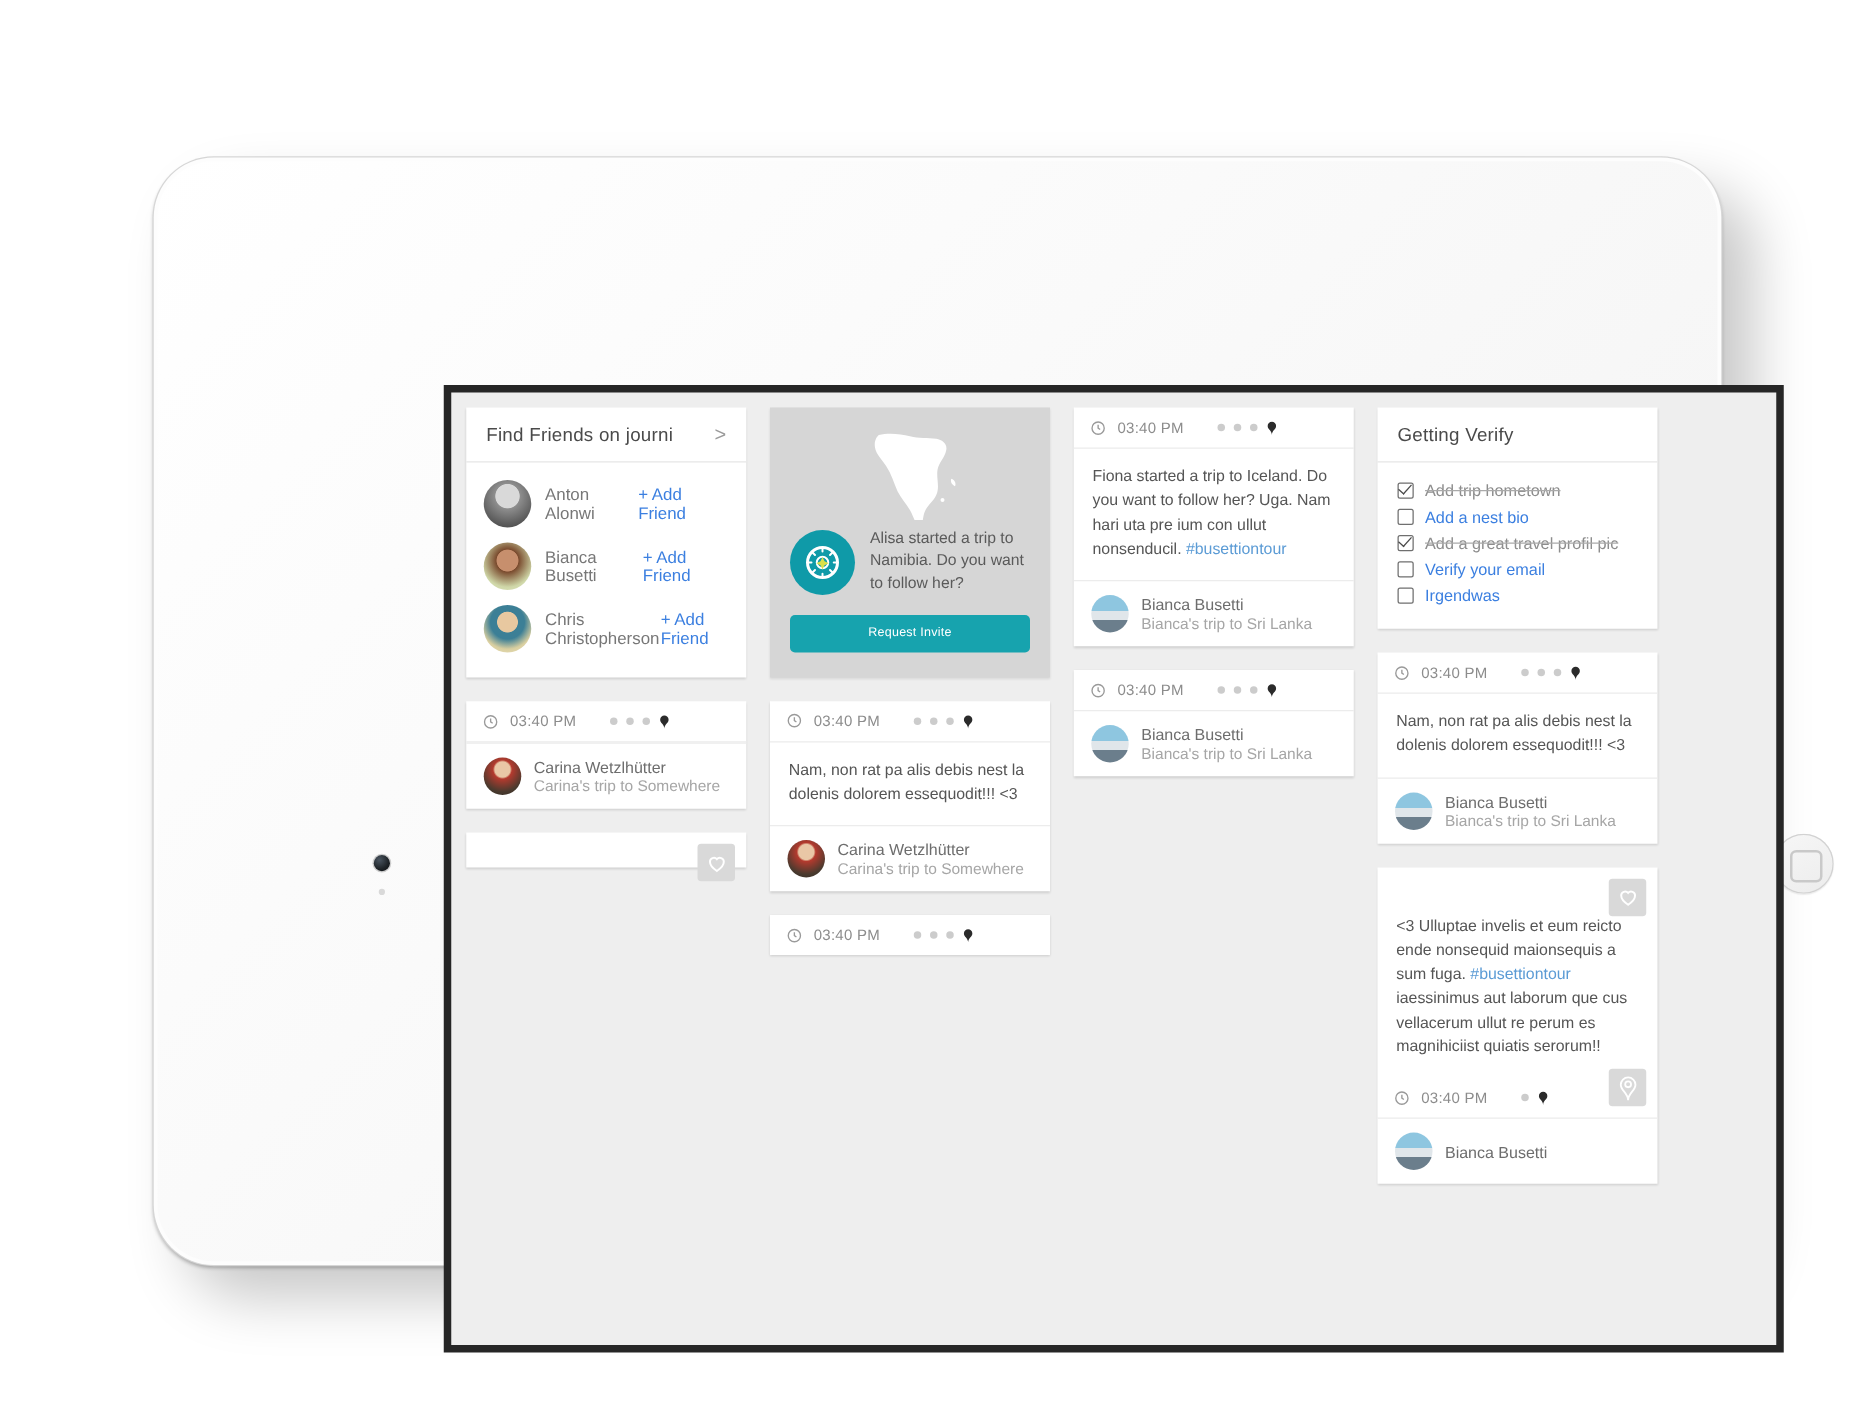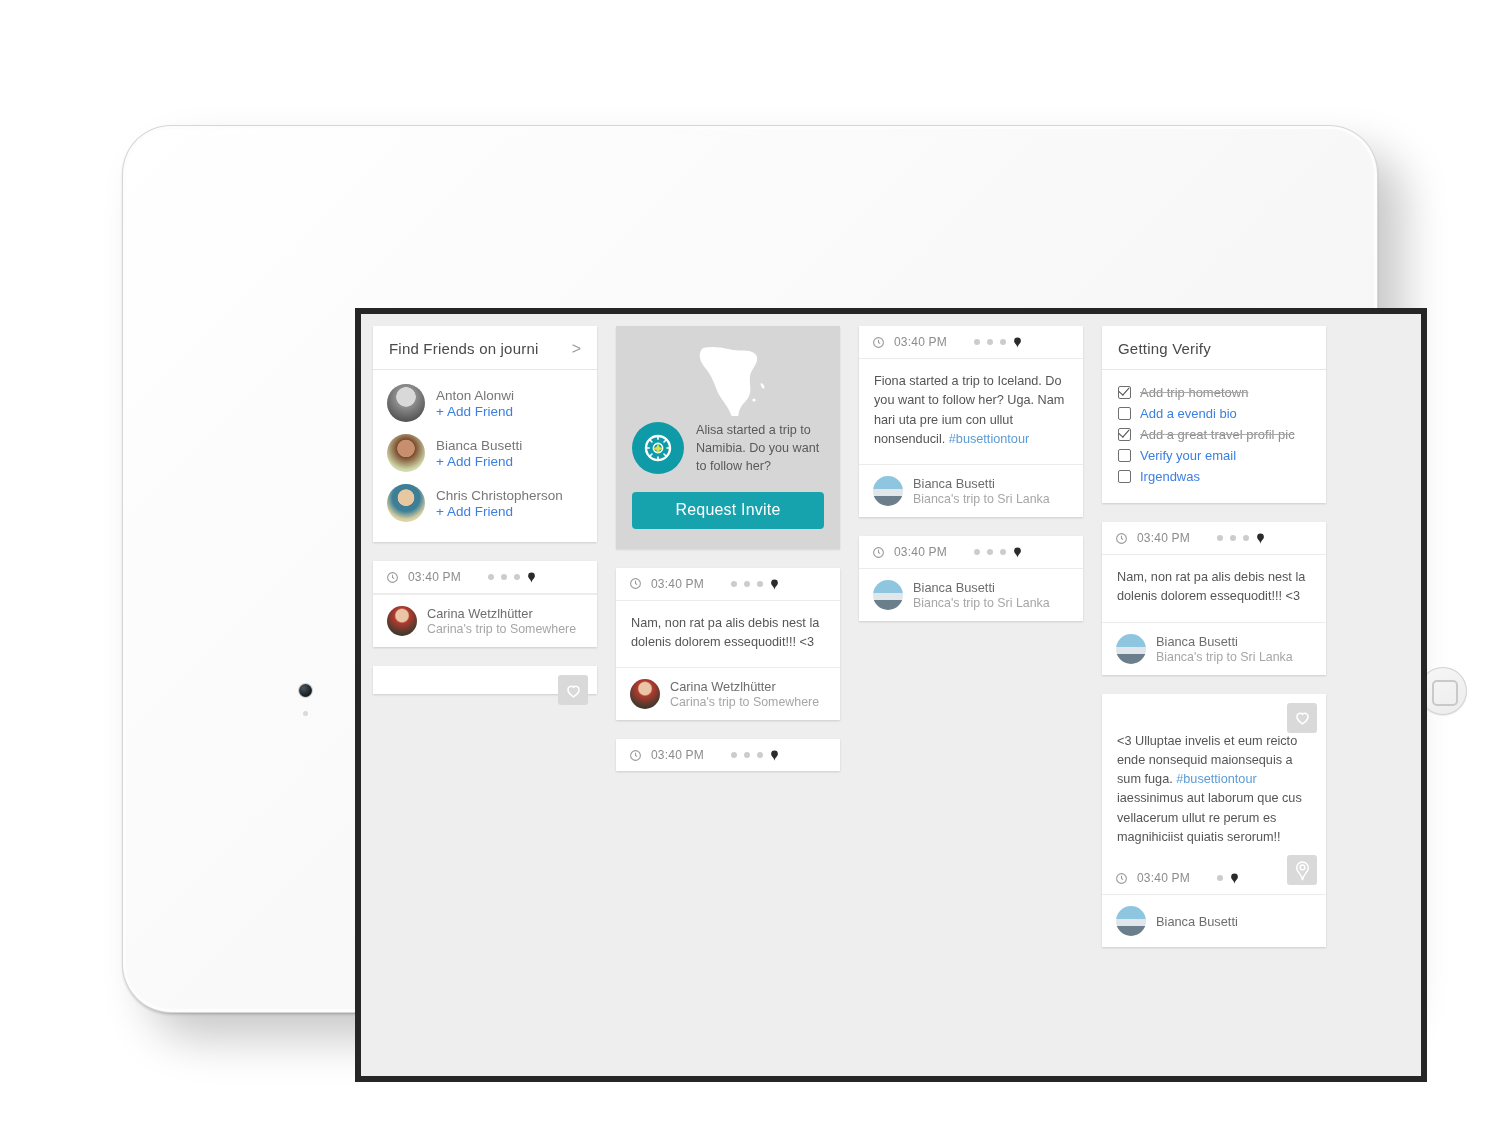--- a/index.html
+++ b/index.html
@@ -107,38 +107,38 @@
     display: flex; align-items: center; justify-content: space-between;
   }
   .panel-title { font-size: 15px; color: #4a4a4a; letter-spacing: .2px; }
   .chev { font-size: 16px; color: #9a9a9a; line-height: 1; }
 
   
   .friend-list { padding: 8px 14px 14px 14px; }
   .friend { display: flex; align-items: center; gap: 11px; padding: 6px 0; }
   .avatar { width: 38px; height: 38px; border-radius: 50%; flex: none;
             background-size: cover; background-position: center; }
-  .friend-meta { display: flex; flex-direction: column; gap: 1px; }
+  .friend-meta { display: flex; flex-direction: row; gap: 1px; }
   .friend-name { font-size: 13.5px; color: #777; }
   .add-friend { font-size: 13.5px; color: #3b7fe0; cursor: pointer; }
 
   
   .promo { padding: 16px 16px 20px 16px; text-align: center; }
   .promo-map { height: 74px; display: flex; align-items: center; justify-content: center; }
   .promo-map svg { display:block; }
-  .promo-body { display: flex; align-items: flex-start; gap: 12px; margin: 6px 0 16px 0; text-align: left; }
+  .promo-body { display: flex; align-items: flex-end; gap: 12px; margin: 6px 0 16px 0; text-align: left; }
   .promo-icon { width: 52px; height: 52px; border-radius: 50%; flex: none;
                 background: #0f9aa8; display:flex; align-items:center; justify-content:center; }
   .promo-avatar { width: 52px; height: 52px; border-radius: 50%; flex: none;
                   background-size: cover; background-position: center; }
   .promo-text { font-size: 12.6px; line-height: 1.42; color: #5a5a5a; }
   .promo-btn {
     display: block; width: 100%;
     background: #17a3ae; color: #fff; border: none;
-    font-family: inherit; font-size: 16px;
+    font-family: inherit; font-size: 10px;
     padding: 9px 0 10px 0; border-radius: 4px; cursor: pointer;
     letter-spacing: .2px;
   }
   .promo-btn.narrow { width: 86%; margin: 0 auto; }
 
   
   .checklist { padding: 12px 16px 16px 16px; }
   .check-row { display: flex; align-items: center; gap: 9px; padding: 3px 0; font-size: 13px; cursor: pointer; }
   .box { width: 13px; height: 13px; flex: none; border: 1.5px solid #6f6f6f; border-radius: 2px;
          position: relative; background: #fff; }
@@ -492,21 +492,21 @@
             <div class="panel-head">
               <span class="panel-title">Getting Verify</span>
             </div>
             <div class="checklist">
               <div class="check-row done">
                 <span class="box"></span>
                 <span class="check-label">Add trip hometown</span>
               </div>
               <div class="check-row">
                 <span class="box"></span>
-                <span class="check-label">Add a evendi bio</span>
+                <span class="check-label">Add a nest bio</span>
               </div>
               <div class="check-row done">
                 <span class="box"></span>
                 <span class="check-label">Add a great travel profil pic</span>
               </div>
               <div class="check-row">
                 <span class="box"></span>
                 <span class="check-label">Verify your email</span>
               </div>
               <div class="check-row">

